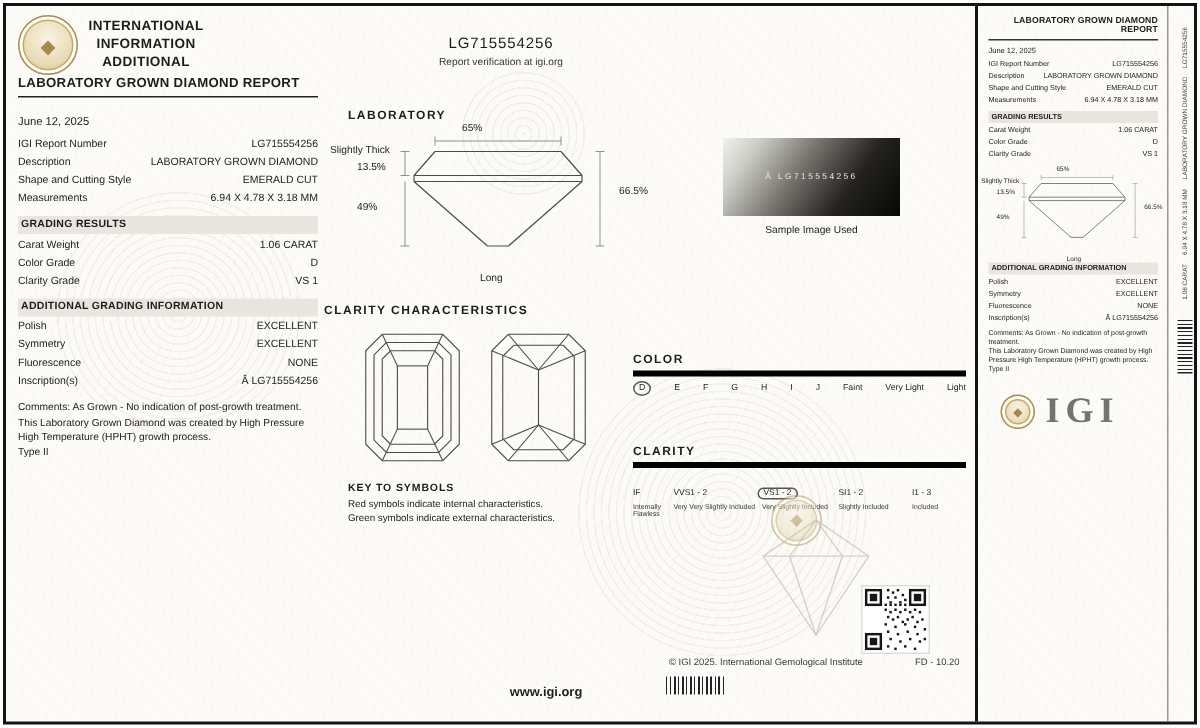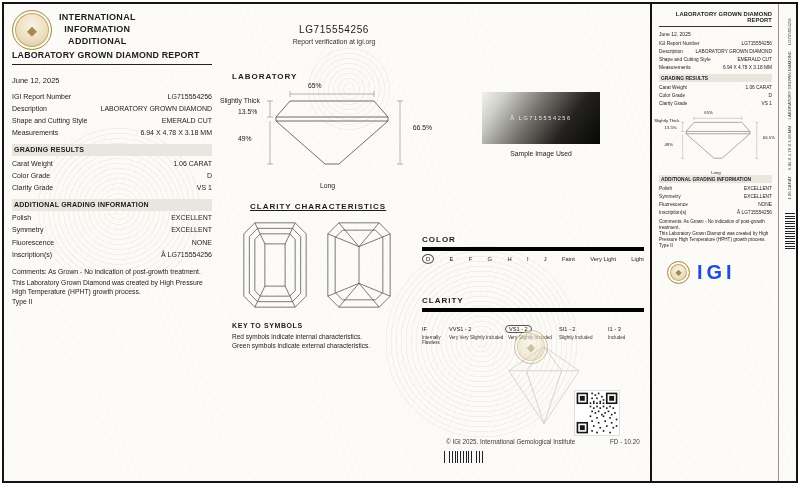--- a/index.html
+++ b/index.html
@@ -49,21 +49,21 @@
   .pl.culet { left:44%; bottom:-6%; }
   .prop-wrap.mini { width:114px; height:58px; }
   .prop-wrap.mini .pl { font-size:4.3px; }
 
   .sample { position:absolute; top:88px; left:268px; width:118px; height:52px;
             background:linear-gradient(125deg,#f2f1ec 0%,#cfcfca 16%,#77756f 42%,#23221f 70%,#070706 100%);
             display:flex; align-items:center; justify-content:center; }
   .sample .ins { color:#e8e6df; font-size:5.6px; letter-spacing:1.6px; }
   .sample-cap { position:absolute; top:146px; left:268px; width:118px; text-align:center; font-size:6.8px; }
 
-  .cc-title { position:absolute; top:198px; left:36px;text-decoration:underline; }
+  .cc-title { position:absolute; top:198px; left:2px; }
   .plots { position:absolute; top:216px; left:28px; display:flex; gap:18px; }
   .plots svg { width:66px; height:90px; }
   .key { position:absolute; top:318px; left:18px; }
   .key .kt { font-size:7px; font-weight:bold; letter-spacing:.6px; margin-bottom:3px; }
   .key .kl { font-size:6.5px; line-height:1.45; }
 
   .scale-block { position:absolute; left:208px; width:222px; }
   .scale-block.color { top:231px; } .scale-block.clar { top:292px; }
   .scale-block .st { font-size:8px; font-weight:bold; letter-spacing:1px; padding-bottom:3px; border-bottom:4px solid #000000; margin-bottom:5px; }
   .cscale { display:flex; justify-content:space-between; align-items:center; font-size:5.8px; }
@@ -88,21 +88,21 @@
 
   
   .panel-right { position:absolute; left:646px; top:0; width:128px; height:481px; border-left:2px solid #141414; padding:7px 6px 0 7px; }
   .r-header { font-size:5.8px; font-weight:bold; text-align:right; letter-spacing:.1px; border-bottom:1px solid #333; padding-bottom:3px; margin-bottom:4px; }
   .r-date { font-size:5px; margin:3px 0 2px; }
   .rrow { display:flex; justify-content:space-between; font-size:4.8px; padding:1.5px 0; }
   .rrow .val { text-align:right; }
   .rband { background:#e9e6e0; font-weight:bold; font-size:4.9px; padding:1.6px 2px; margin:3px 0 1px; }
   .rcomments { margin-top:3px; font-size:4.6px; line-height:1.3; }
   .igi-logo { display:flex; align-items:center; gap:7px; margin-top:12px; padding-left:8px; }
-  .igi-word { font-family:Liberation Sans, sans-serif; font-weight:bold; font-size:20px; letter-spacing:4px; color:#1d4ed8; }
+  .igi-word { font-family:Liberation Serif, serif; font-weight:bold; font-size:24px; letter-spacing:4px; color:#737373; }
 
   .fold-strip { position:absolute; left:774px; top:0; width:22px; height:481px; border-left:1px solid #9a968e; padding-top:8px; }
   .vtext { writing-mode:vertical-rl; transform:rotate(180deg); font-size:4.3px; color:#3c3c3c; margin:6px auto; display:block; max-height:150px; overflow:hidden; white-space:nowrap; }
   .vbar { width:10px; height:36px; margin:14px auto 0;
           background:repeating-linear-gradient(0deg,#222 0 1px,#f9f9f9 1px 2.4px,#222 2.4px 3.2px,#f9f9f9 3.2px 5px); }
 
   svg line, svg path, svg polygon, svg rect.o { stroke:#4a4a4a; stroke-width:0.8; fill:none; }
   svg .dim { stroke:#7a7a7a; stroke-width:0.55; }
   svg .gray { stroke:#c6c2b8; }
 </style>
@@ -380,20 +380,21 @@
             <rect x="20" y="24" width="1" height="1"></rect>
             <rect x="24" y="16" width="1" height="1"></rect>
             <rect x="24" y="20" width="1" height="1"></rect>
         </g>
       </svg>
     </div>
 
     <div class="mid-foot">© IGI 2025. International Gemological Institute</div>
     <div class="form-no">FD - 10.20</div>
     <div class="barcode"></div>
+    <div class="website">www.igi.org</div>
   </div>
 
   <div class="panel-right">
     <div class="r-header">LABORATORY GROWN DIAMOND REPORT</div>
     <div class="r-date">June 12, 2025</div>
 
     <div class="rrow">
       <span>IGI Report Number</span>
       <span class="val">LG715554256</span>
     </div>

